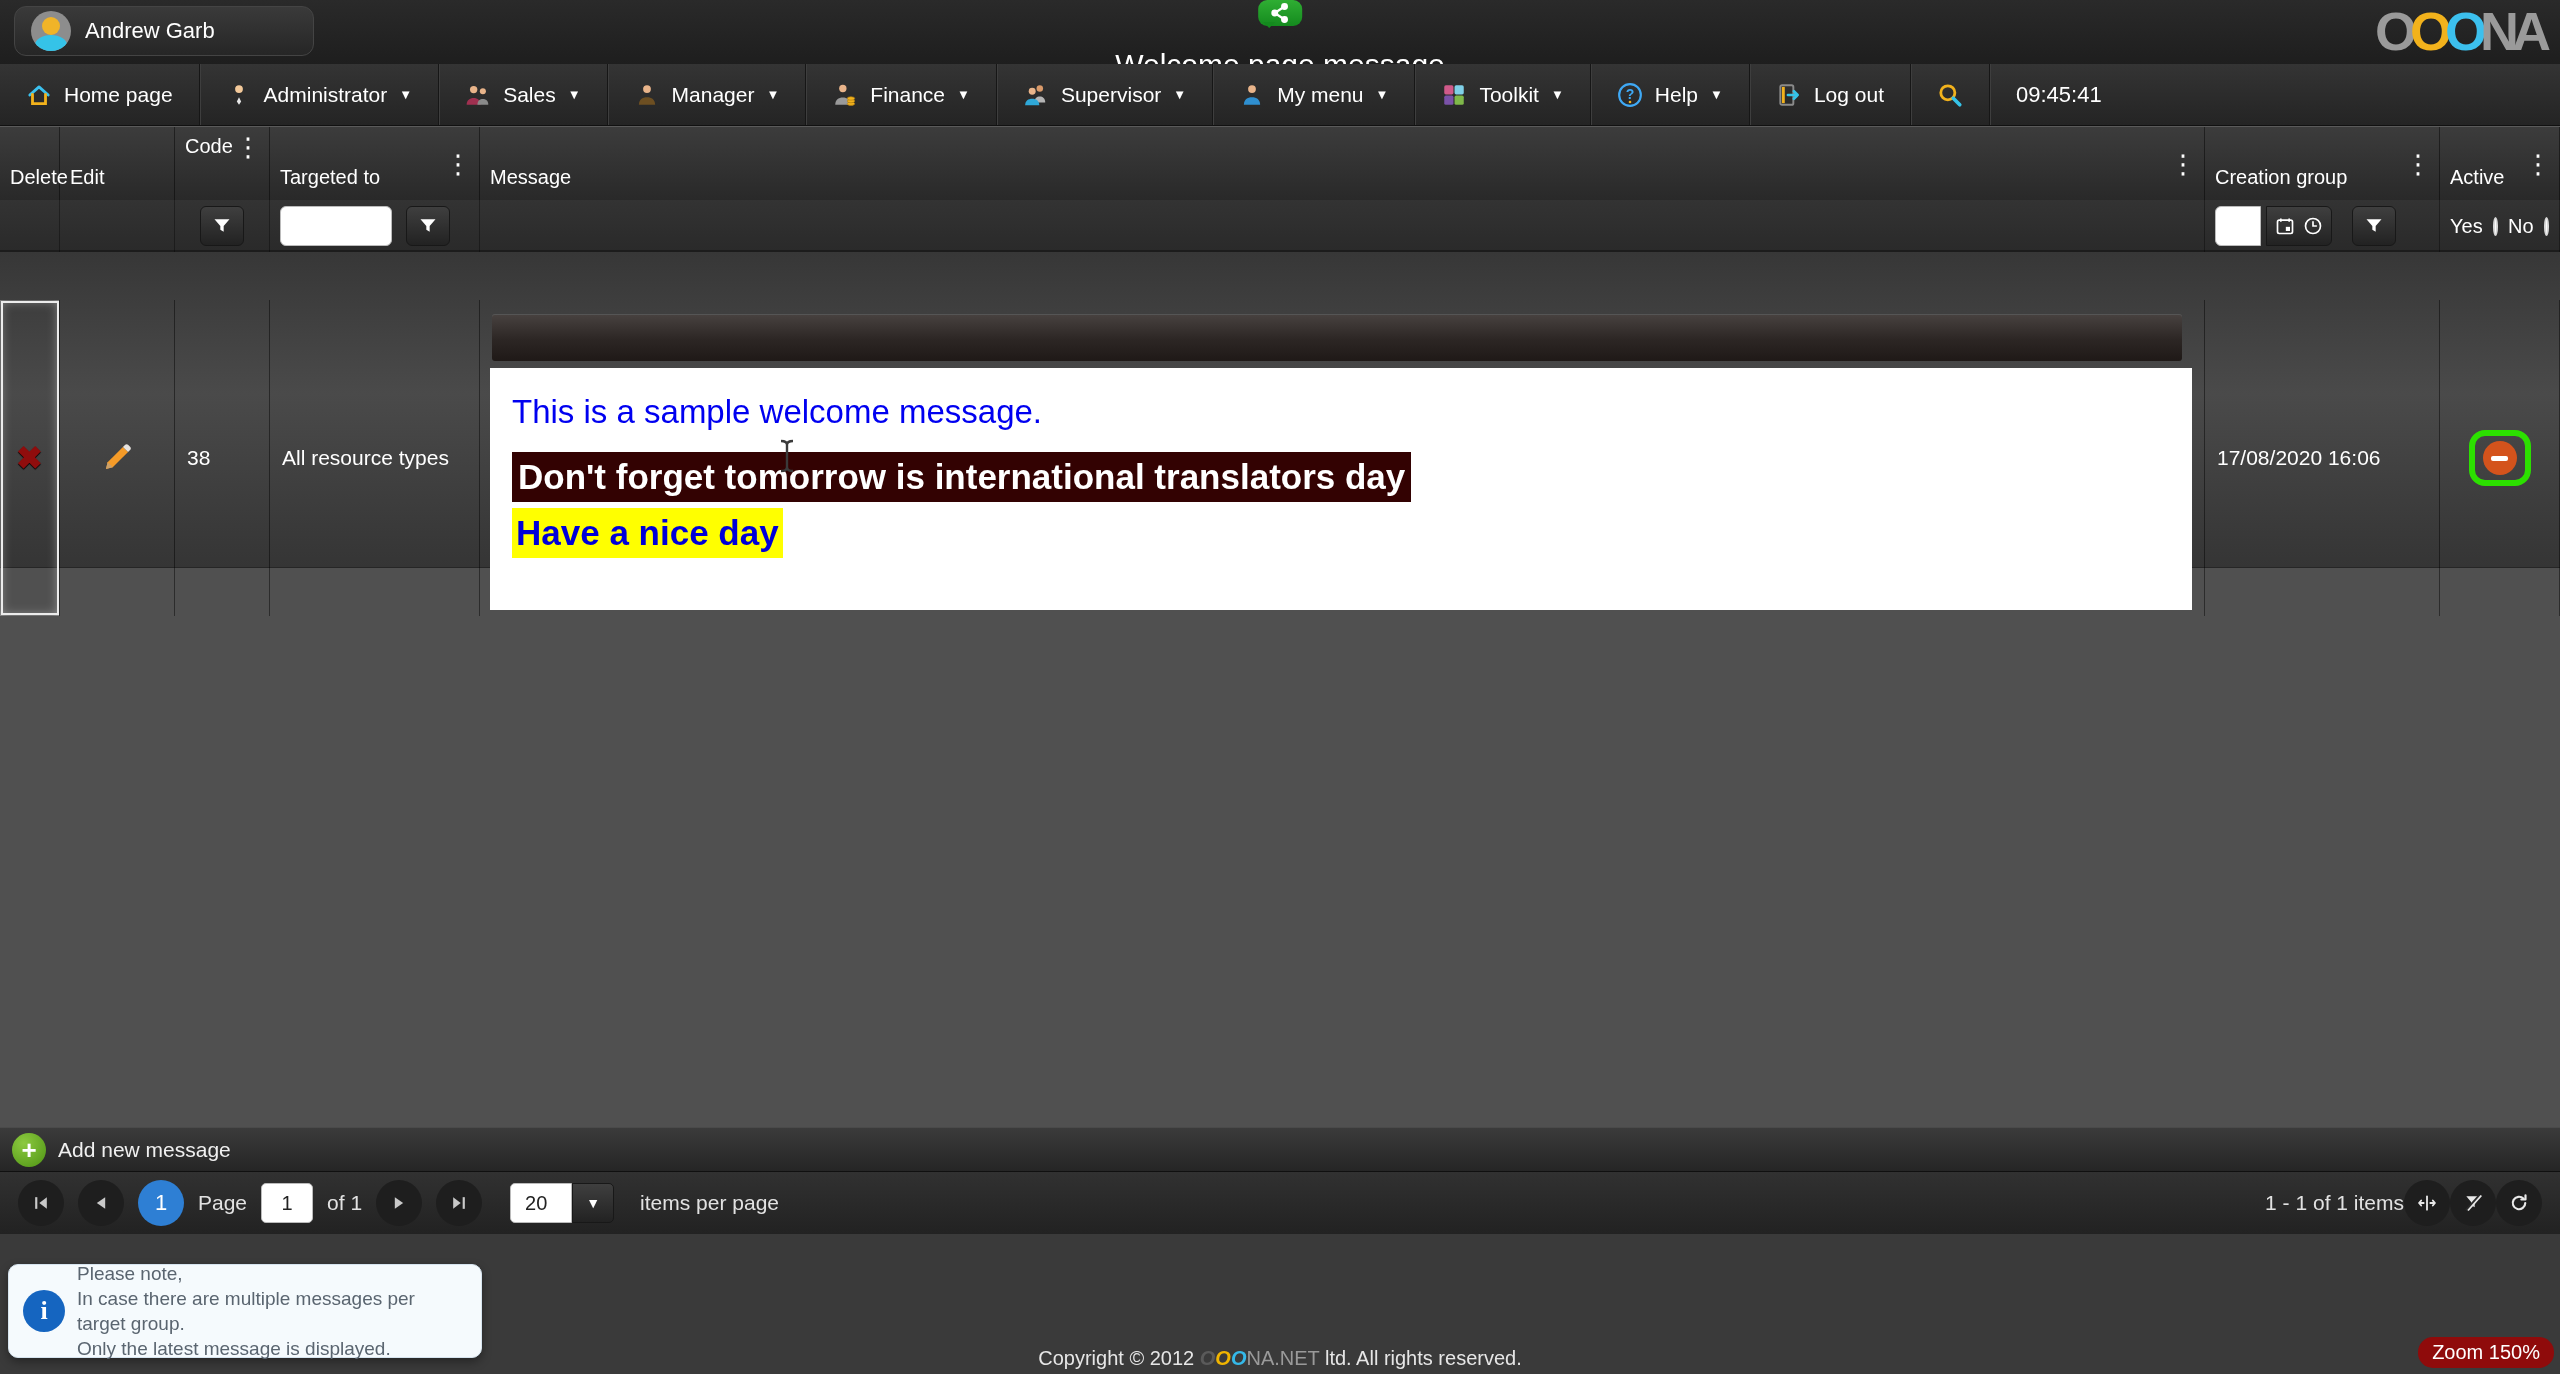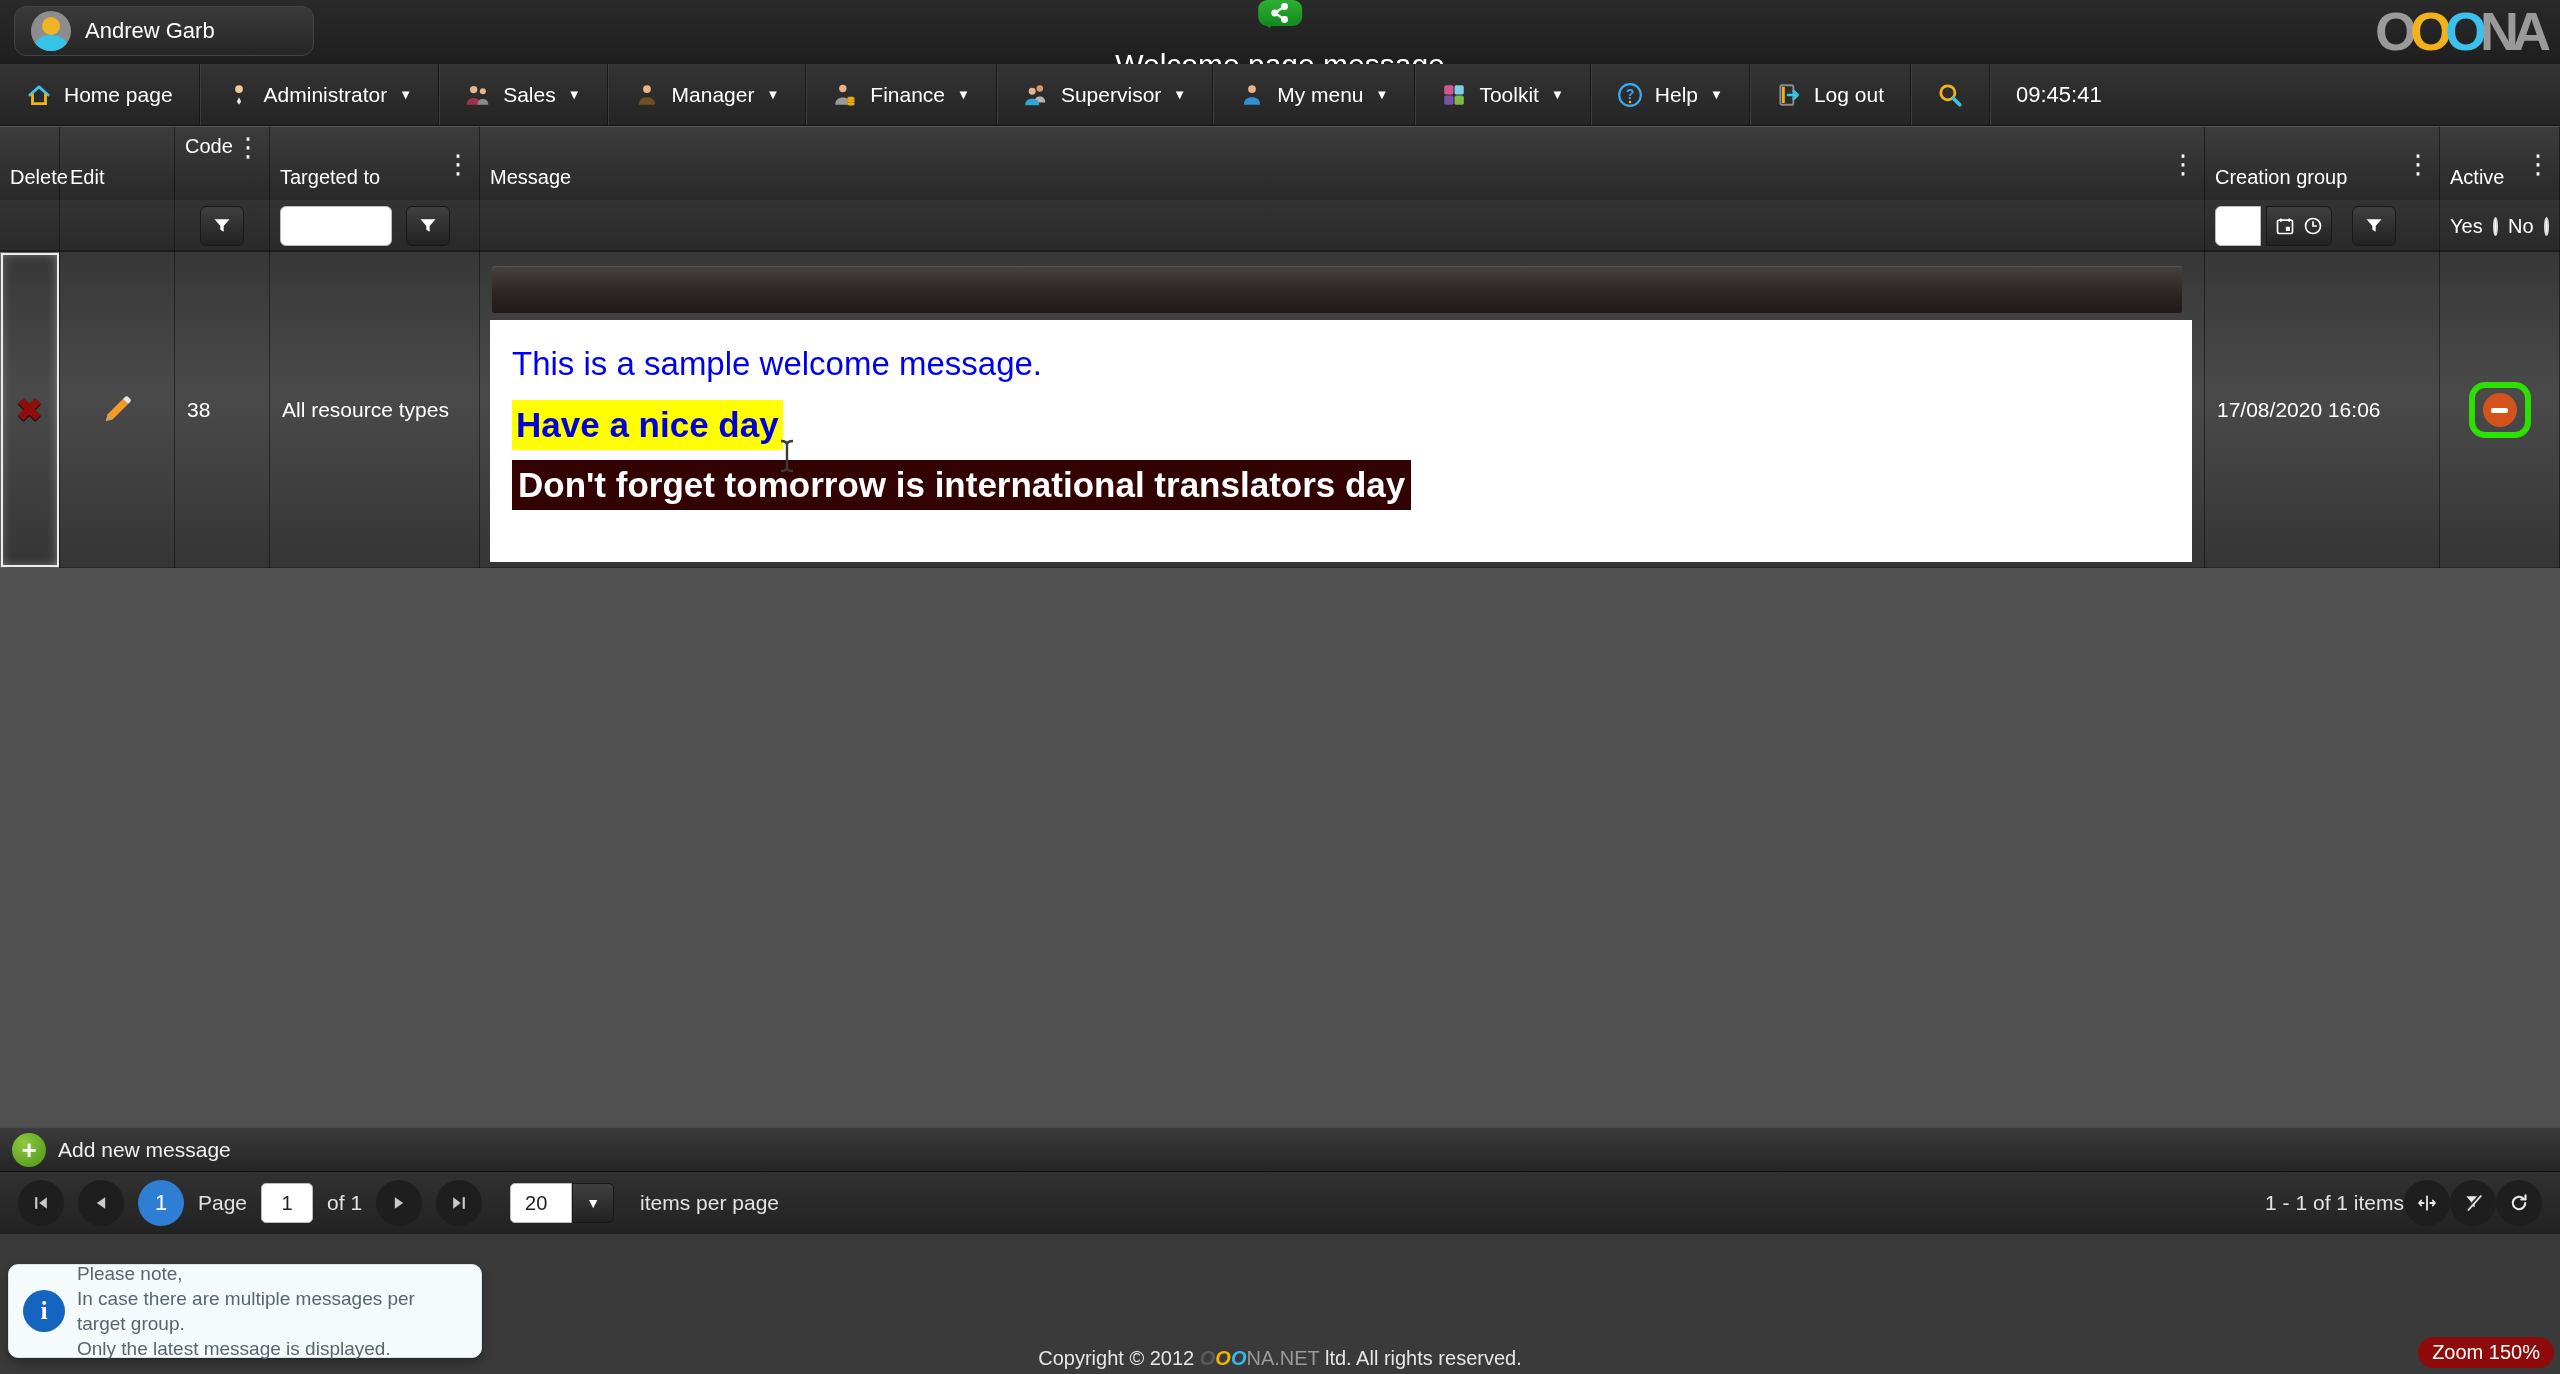--- a/index.html
+++ b/index.html
@@ -47,21 +47,21 @@
   .btn-dark svg { width:20px; height:20px; }
   .btn-wide { width:66px; gap:8px; }
   .f-input { height:40px; border:1px solid #bbb; border-radius:6px; background:#fff; font-size:20px; padding:0 8px; color:#222; }
   .f-input.targeted { width:112px; }
   .f-input.date { width:46px; border-radius:6px 0 0 6px; }
   .radio-lbl { font-size:20px; color:#fff; }
   .radio { width:19px; height:19px; border-radius:50%; background:#fff; border:2px solid #d8d8d8; cursor:pointer; }
 
   .grid-row { position:absolute; left:0; top:252px; width:2560px; height:316px;
     background:linear-gradient(#373737,#4a4a4a 45%,#353535); border-bottom:1px solid #262626; }
-  .rcell { border-right:1px solid rgba(0,0,0,.45); display:flex; align-items:center; height:316px; padding:0 12px; font-size:21px; color:#fff; position:relative; }
+  .rcell { border-right:1px solid rgba(0,0,0,.45); display:flex; align-items:center; height:316px; padding:0 12px; font-size:21px; color:#fff; position:relative;margin-top:48px; }
   .rcell.center { justify-content:center; }
   .rcell.delete-sel { outline:2px solid #ececec; outline-offset:-3px; box-shadow:inset 0 0 12px rgba(255,255,255,.45); cursor:pointer; }
   .del-x { font-size:32px; color:#8f0d0d; font-weight:bold; cursor:pointer; text-shadow:0 1px 1px #000; }
   .pencil { width:34px; height:34px; cursor:pointer; }
 
   .msg-cell { display:block; padding:0; }
   .msg-bar { position:absolute; left:12px; right:22px; top:14px; height:47px; border-radius:3px;
     background:linear-gradient(#484240,#2c2624 55%,#1f1917); box-shadow:inset 0 1px 0 #555; }
   .msg-white { position:absolute; left:10px; right:12px; top:68px; bottom:6px; background:#fff; padding:14px 0 0 22px; }
   .msg-line1 { font-size:33px; color:#0000f0; line-height:60px; white-space:nowrap; }
@@ -329,22 +329,22 @@
   <div class="rcell">
       <span>38</span>
     </div>
   <div class="rcell">
       <span>All resource types</span>
     </div>
   <div class="rcell msg-cell">
     <div class="msg-bar"></div>
     <div class="msg-white">
       <div class="msg-line1">This is a sample welcome message.</div>
+      <div><span class="msg-line3">Don't forget tomorrow is international translators day</span></div>
       <div><span class="msg-line2">Have a nice day</span></div>
-      <div><span class="msg-line3">Don't forget tomorrow is international translators day</span></div>
     </div>
   </div>
   <div class="rcell">
       <span>17/08/2020 16:06</span>
     </div>
   <div class="rcell center">
     <div class="active-box">
       <div class="active-dot">
           <div class="bar"></div>
         </div>

